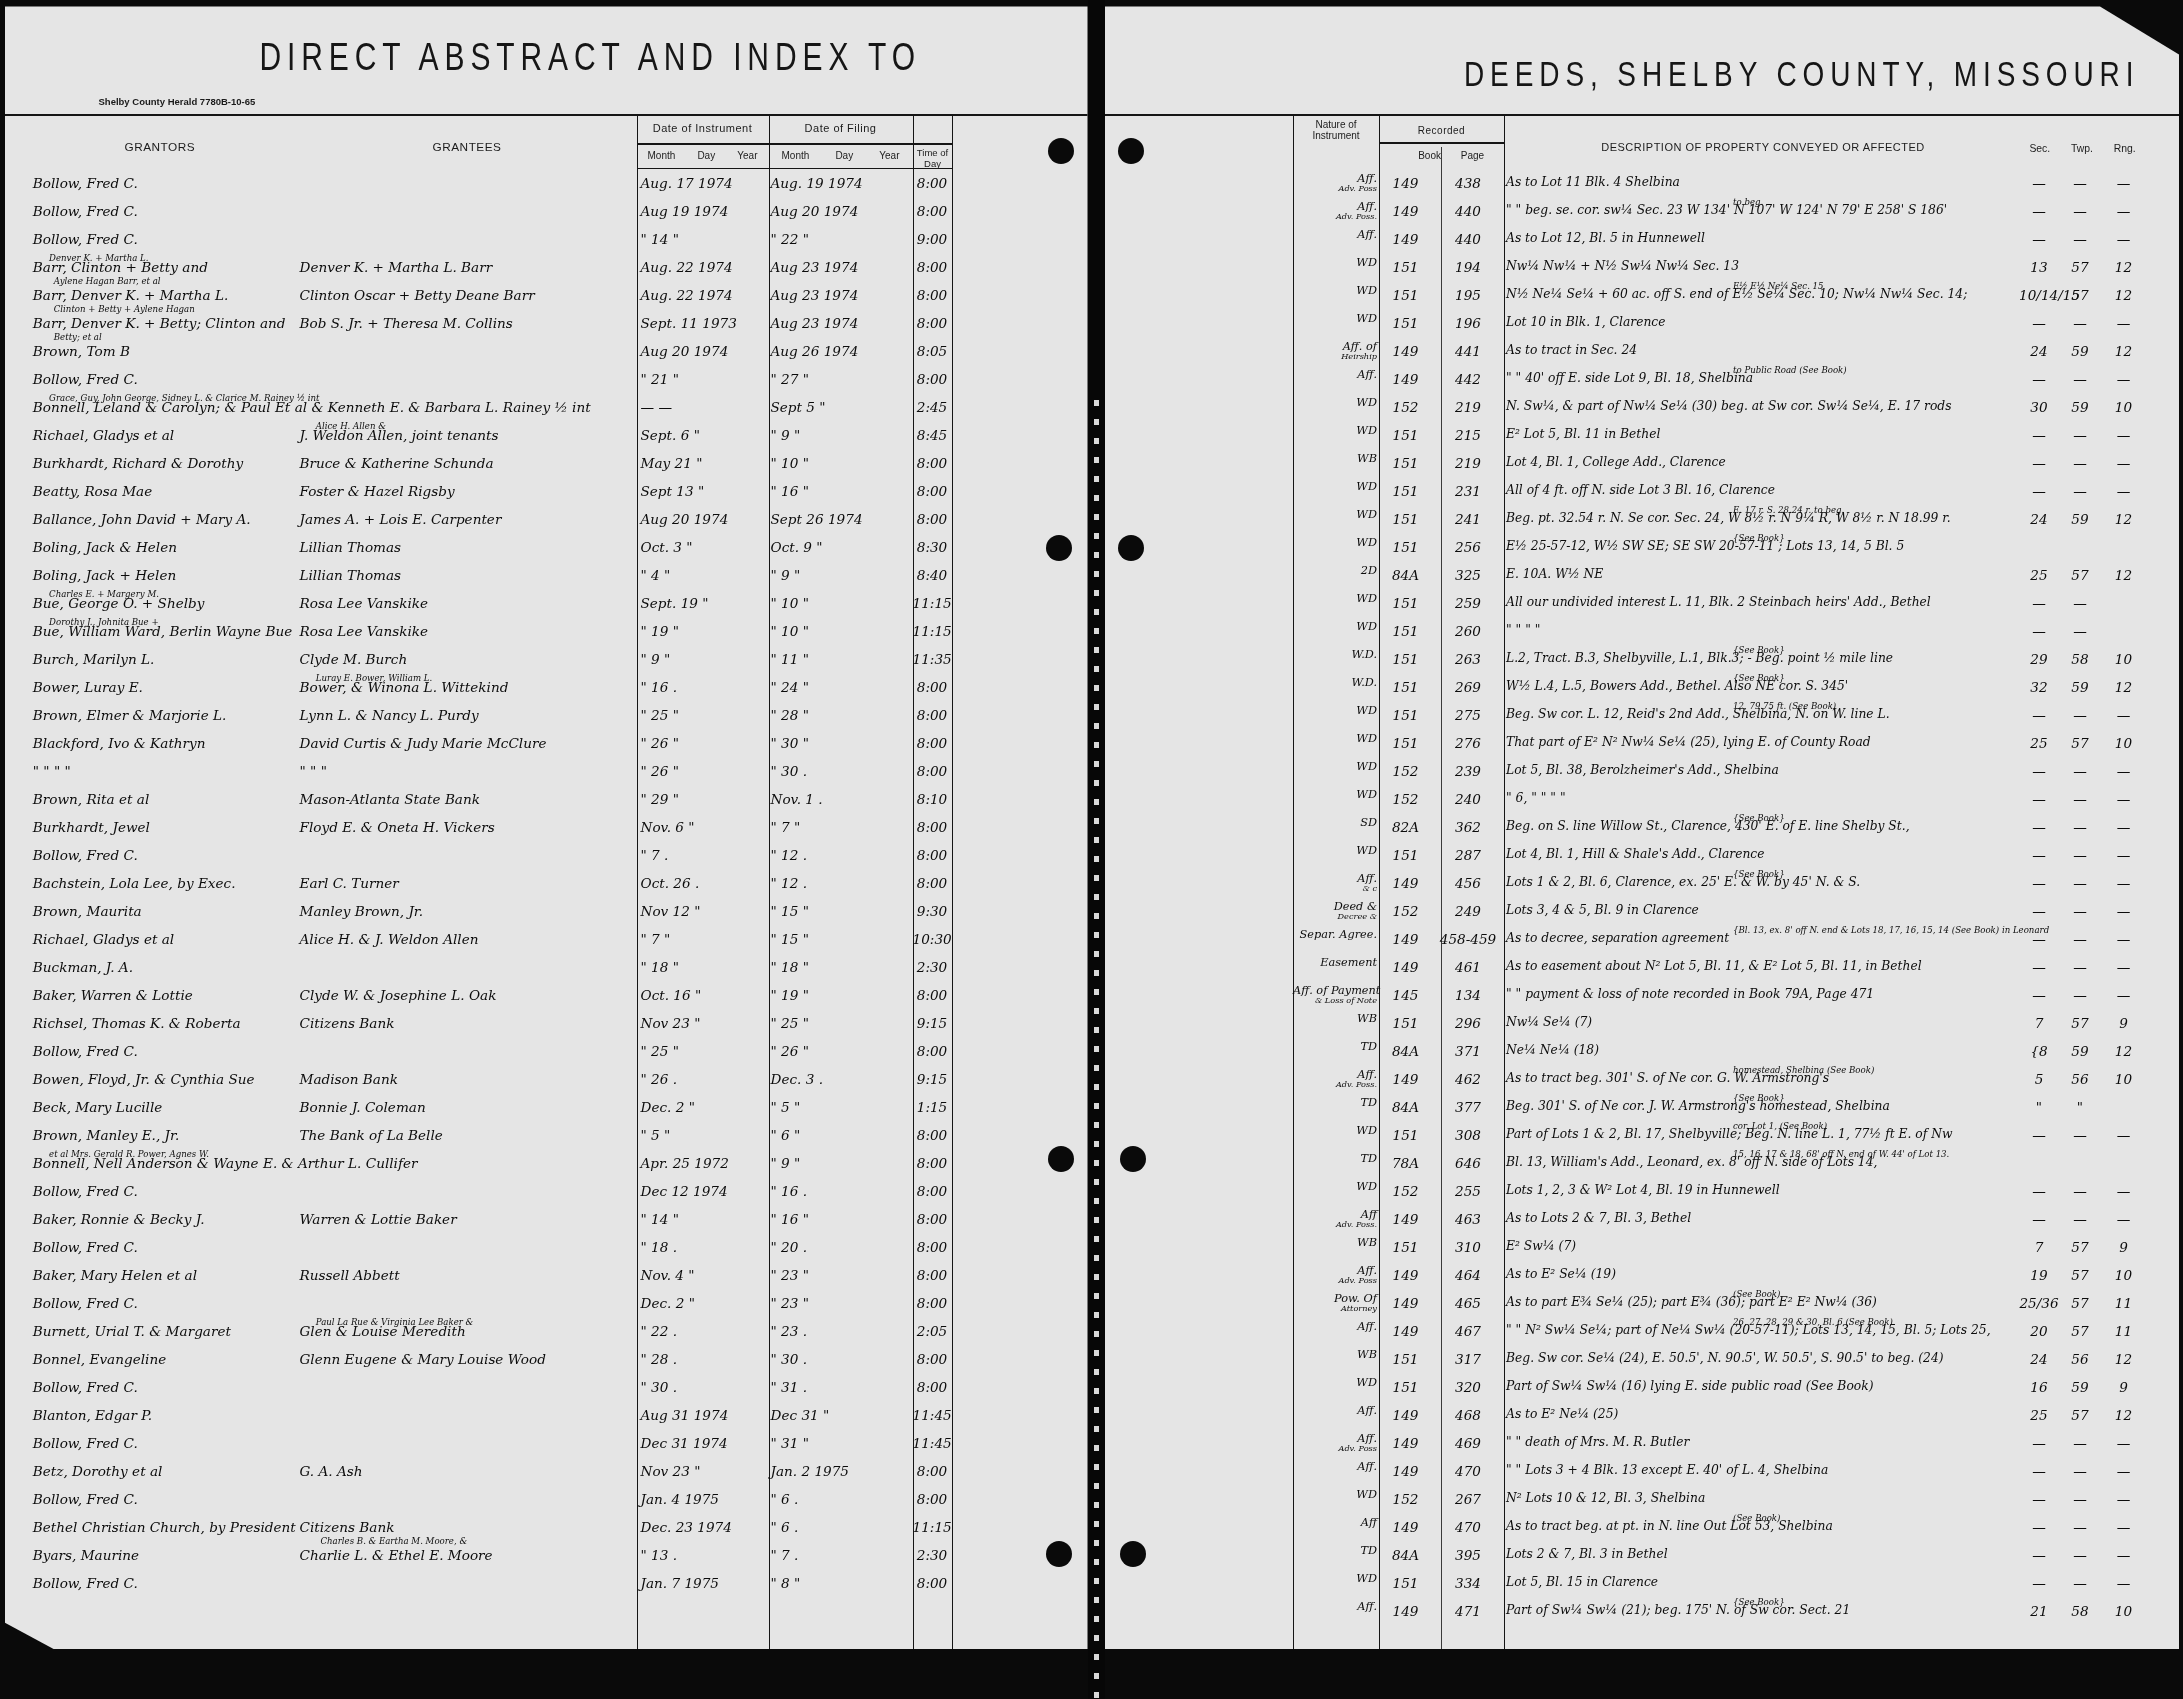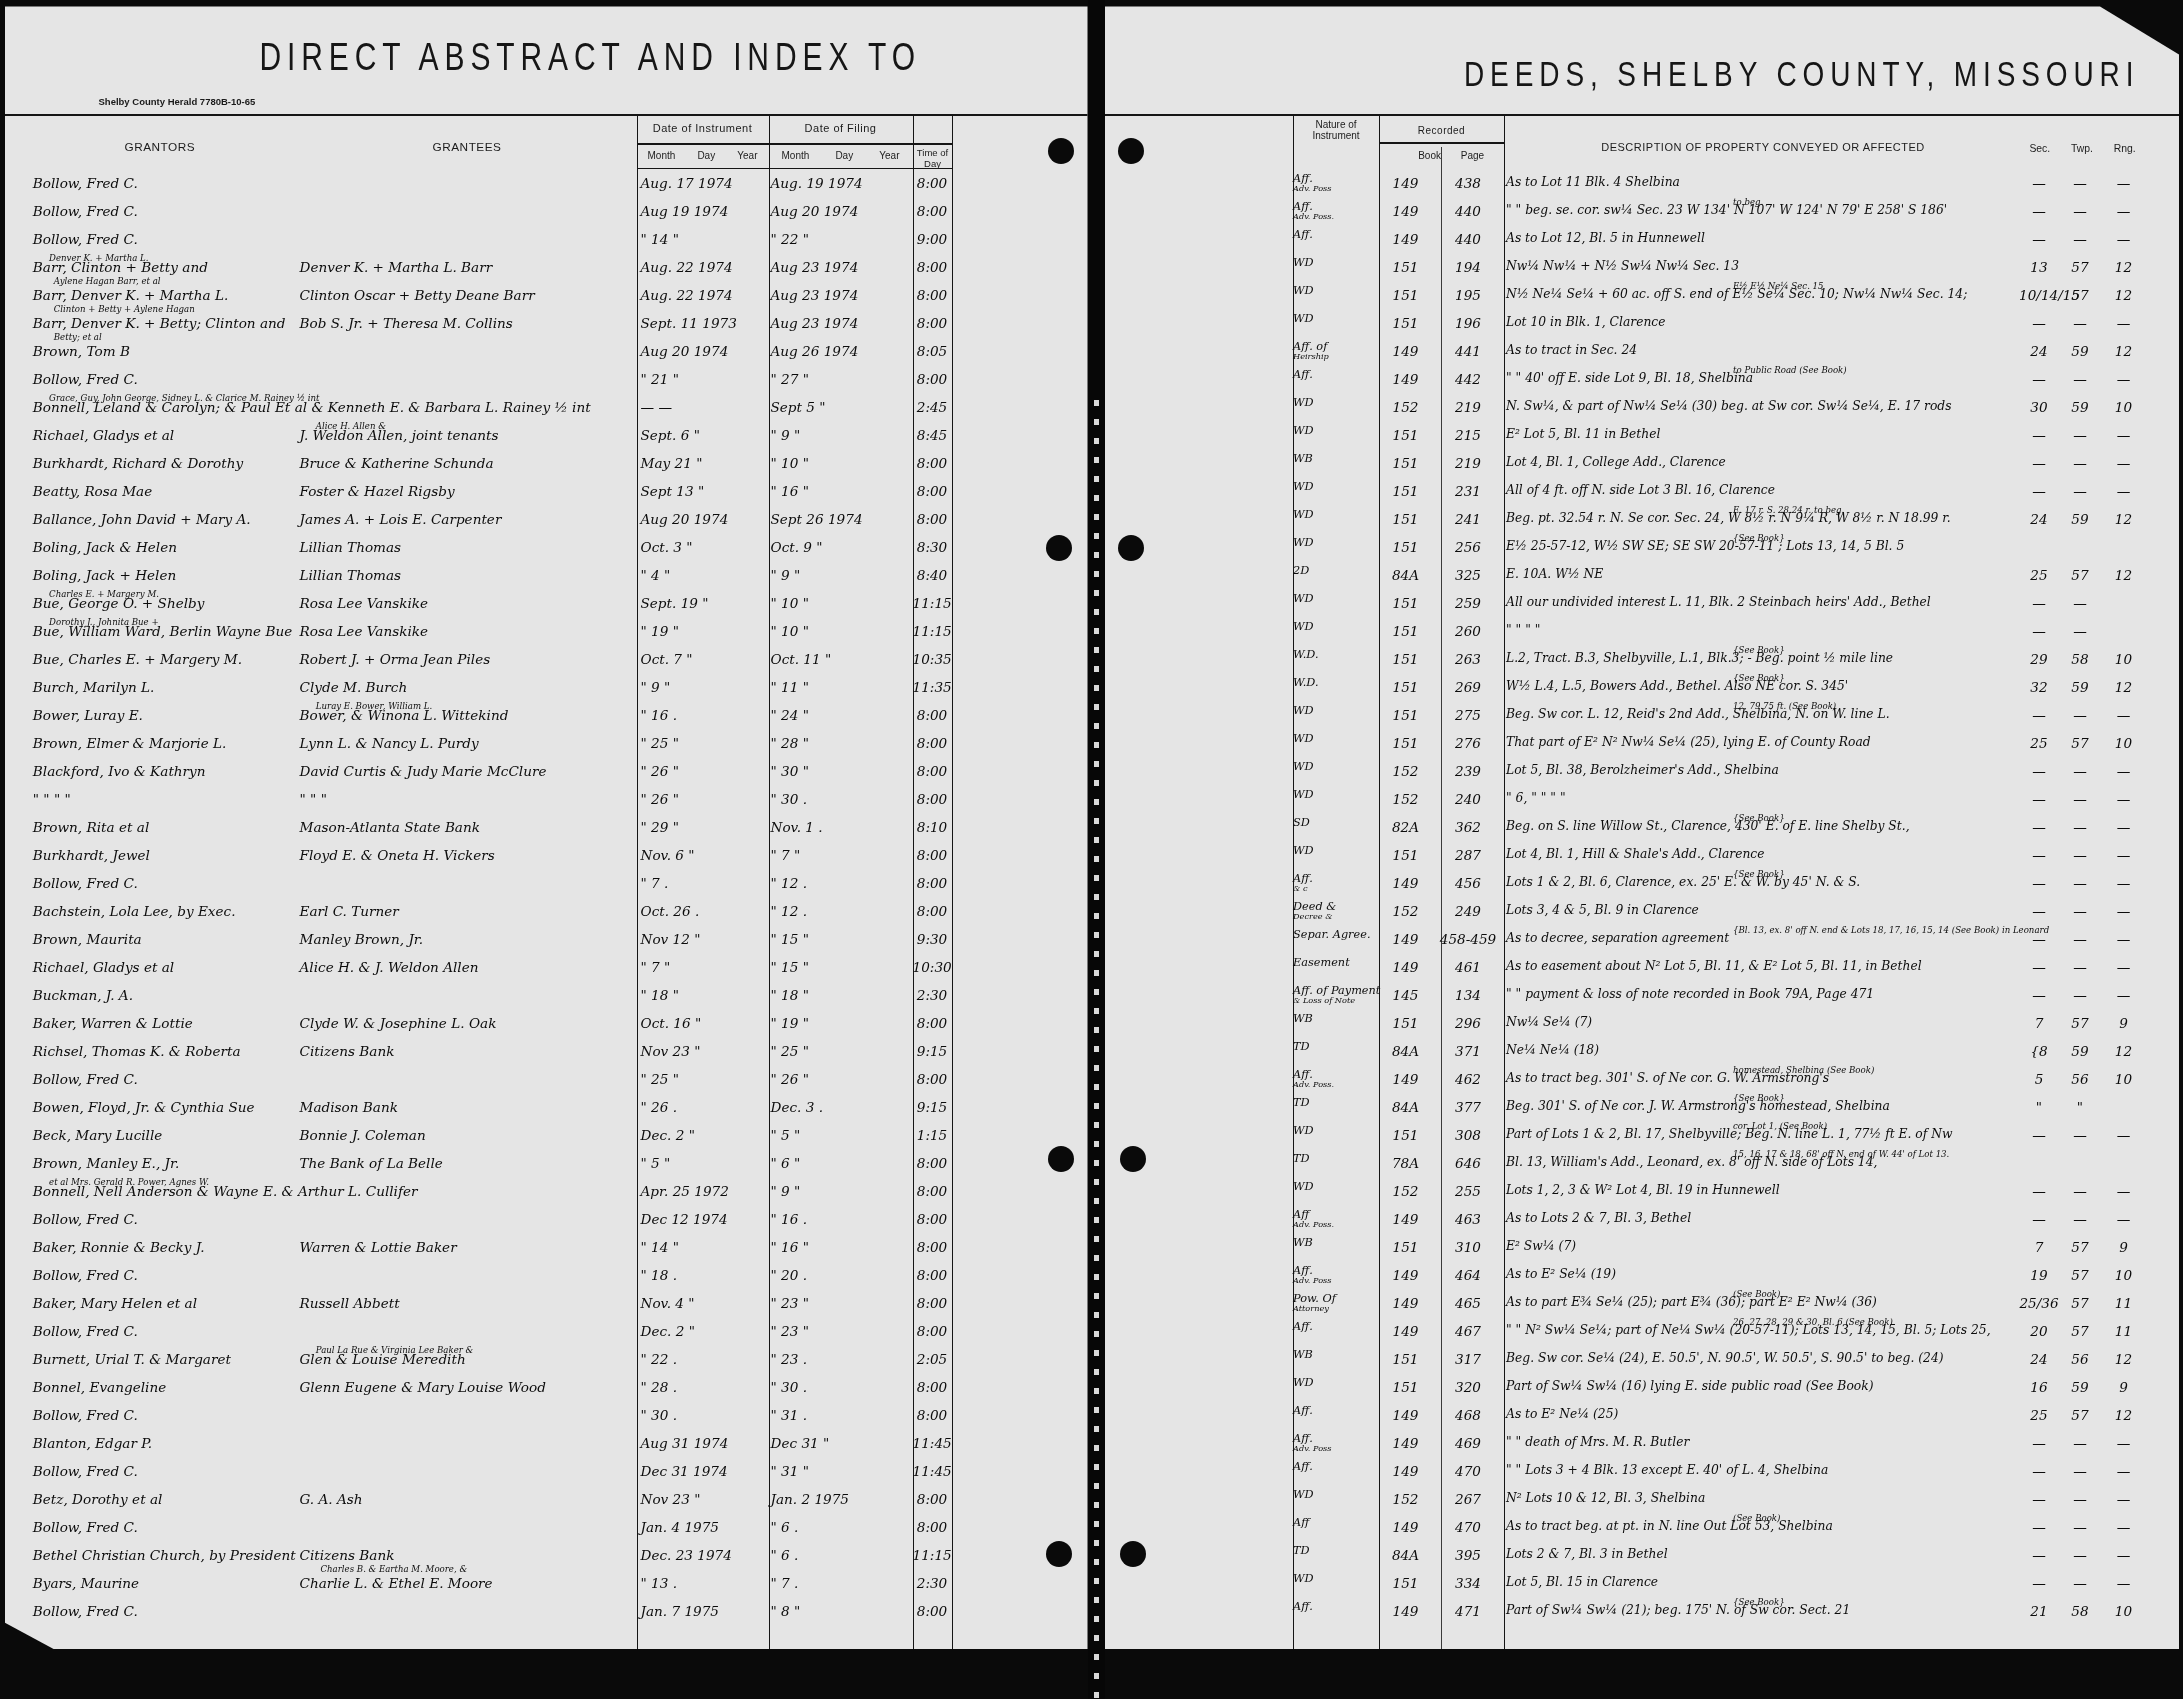--- a/index.html
+++ b/index.html
@@ -33,21 +33,21 @@
   .hw-main{font-size:13.6px;}
   .hw-sub{font-family:"DejaVu Serif",serif;font-style:italic;color:#0c0c0c;
           font-size:8.6px;position:absolute;white-space:nowrap;}
   .sub-up{top:-5.9px;left:16.3px;}
   .sub-dn{top:17px;left:21px;}
   .c-g{left:16.3px;width:278px;margin-left:12px;}
   .c-e{left:295px;width:335px;}
   .c-di{left:636px;width:125px;}
   .c-df{left:766px;width:139px;}
   .c-t{left:908px;width:39px;text-align:center;}
-  .c-n{left:188px;width:84px;text-align:left;top:2.7px;}
+  .c-n{left:188px;width:84px;text-align:right;top:2.7px;}
   .c-n .hw-main{font-size:11.3px;display:block;line-height:1.0;}
   .c-n .nb{font-family:"DejaVu Serif",serif;font-style:italic;color:#0c0c0c;font-size:8.2px;display:block;line-height:1.0;}
   .c-bk{left:275px;width:51px;text-align:center;}
   .c-pg{left:329px;width:68px;text-align:center;}
   .c-de{left:401px;width:516px;}
   .c-de .hw-main{font-size:12.3px;}
   .c-de .sub-up{left:44%;top:-6.4px;}
   .c-s{left:914px;width:40px;text-align:center;}
   .c-tw{left:955px;width:40px;text-align:center;}
   .c-rg{left:996px;width:45px;text-align:center;}
@@ -349,35 +349,20 @@
     <div class="cell c-e">
       <span class="hw-sub sub-up"></span>
       <span class="hw-main">Rosa Lee  Vanskike</span>
       <span class="hw-sub sub-dn"></span>
     </div>
     <div class="cell c-di hw-main">"  19  "</div>
     <div class="cell c-df hw-main">"  10  "</div>
     <div class="cell c-t hw-main">11:15</div>
   </div>
 
-  <div class="lrow">
-    <div class="cell c-g">
-      <span class="hw-sub sub-up"></span>
-      <span class="hw-main">Bue, Charles E. + Margery M.</span>
-      <span class="hw-sub sub-dn"></span>
-    </div>
-    <div class="cell c-e">
-      <span class="hw-sub sub-up"></span>
-      <span class="hw-main">Robert J. + Orma Jean Piles</span>
-      <span class="hw-sub sub-dn"></span>
-    </div>
-    <div class="cell c-di hw-main">Oct.  7  "</div>
-    <div class="cell c-df hw-main">Oct.  11  "</div>
-    <div class="cell c-t hw-main">10:35</div>
-  </div>
 
   <div class="lrow">
     <div class="cell c-g">
       <span class="hw-sub sub-up"></span>
       <span class="hw-main">Burch, Marilyn L.</span>
       <span class="hw-sub sub-dn"></span>
     </div>
     <div class="cell c-e">
       <span class="hw-sub sub-up"></span>
       <span class="hw-main">Clyde M. Burch</span>

